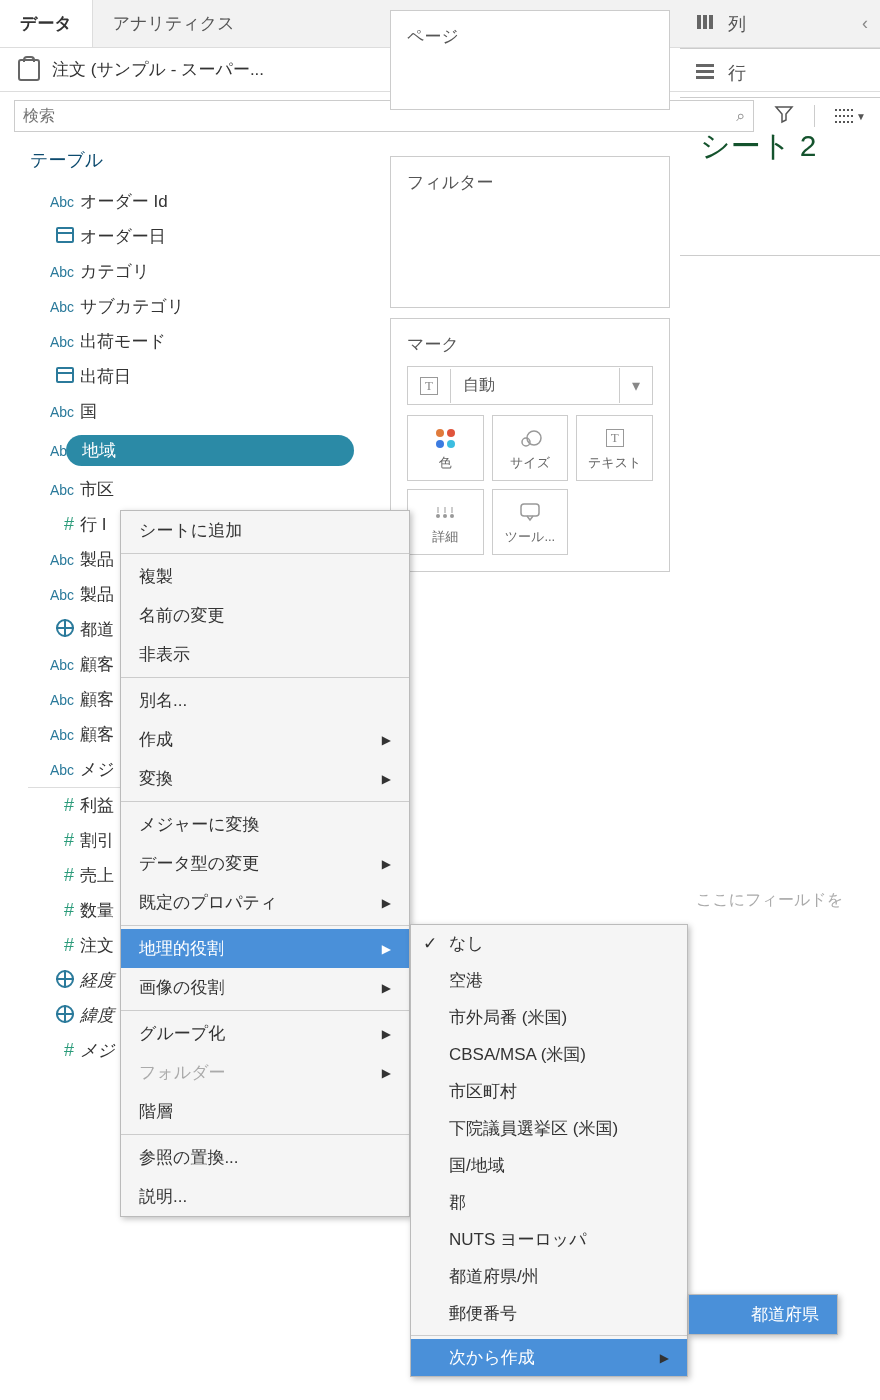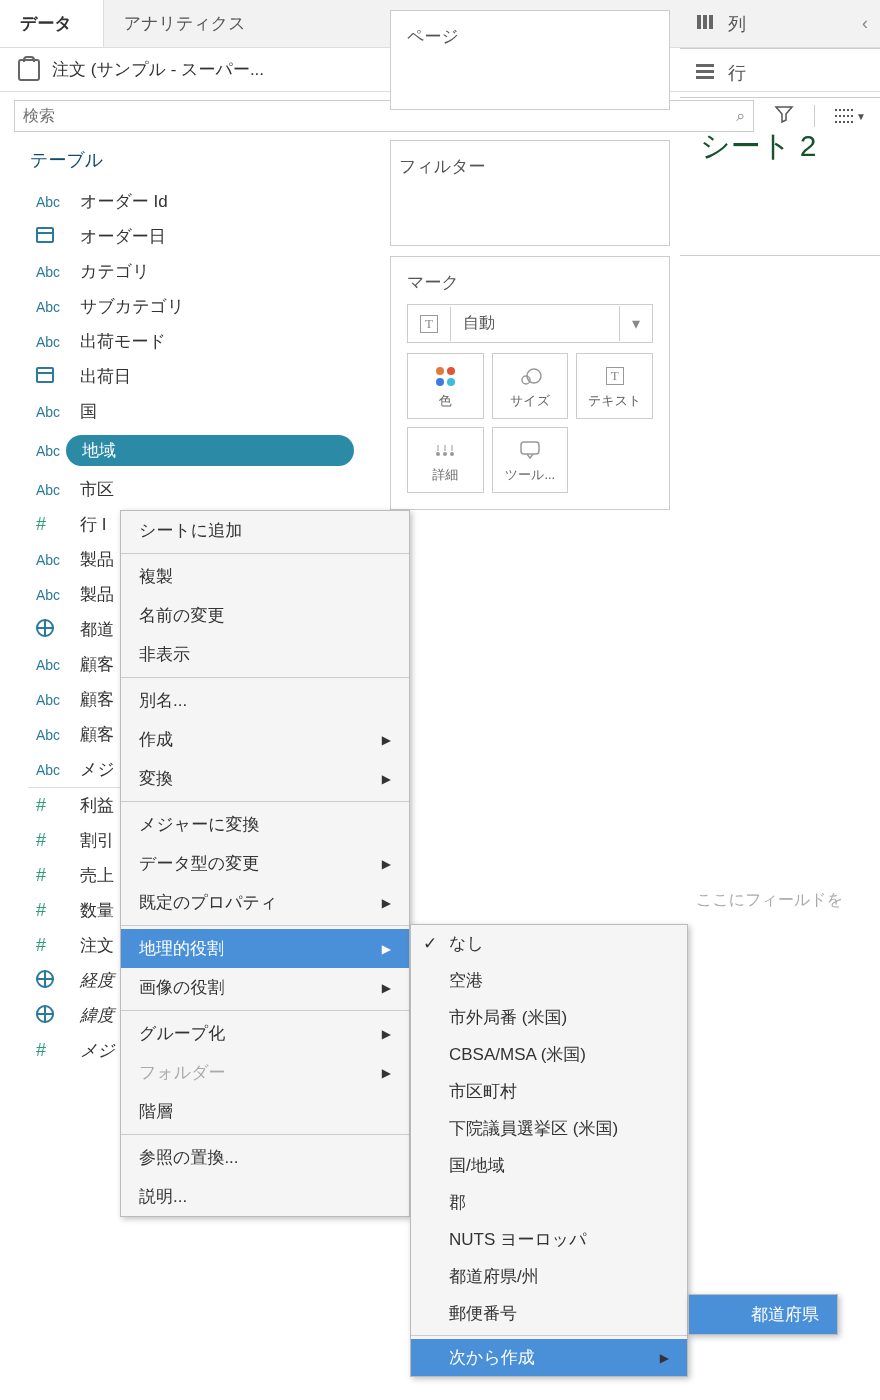--- a/index.html
+++ b/index.html
@@ -1,18 +1,18 @@
 <!DOCTYPE html>
 <html><head>
   <meta charset="utf-8">
   <style>
     * { box-sizing: border-box; margin: 0; padding: 0; font-family: -apple-system, BlinkMacSystemFont, "Segoe UI", sans-serif; }
     body { background: #fff; width: 880px; height: 1400px; overflow: hidden; position: relative; color: #333; }
     
-    .tabs { display: flex; border-bottom: 1px solid #ddd; height: 48px; gap: 11px; }
+    .tabs { display: flex; border-bottom: 1px solid #ddd; height: 48px; }
     .tab { padding: 12px 20px; font-size: 17px; color: #555; cursor: pointer; display: flex; align-items: center; }
     .tab.active { font-weight: 600; color: #333; }
     .tab.inactive { background: #f2f2f2; border-left: 1px solid #ddd; flex: 1; position: relative; }
     .chevron { position: absolute; right: 12px; font-size: 18px; color: #888; }
     
     .ds-row { display: flex; align-items: center; padding: 10px 18px; border-bottom: 1px solid #ddd; }
     .ds-icon { width: 22px; height: 22px; border: 2px solid #666; border-radius: 3px; margin-right: 12px; position: relative; }
     .ds-icon::before { content: ""; position: absolute; top: -5px; left: 3px; right: 3px; height: 4px; border: 2px solid #666; border-bottom: none; border-radius: 4px 4px 0 0; }
     .ds-name { font-size: 17px; color: #333; }
     
@@ -22,40 +22,40 @@
     .search-icon { color: #888; font-size: 16px; }
     .filter-icon { font-size: 20px; color: #555; cursor: pointer; }
     .divider { width: 1px; height: 22px; background: #ccc; }
     .view-icon { color: #555; font-size: 18px; cursor: pointer; display: flex; align-items: center; gap: 3px; }
     .caret { font-size: 10px; color: #555; }
     
     .section-title { padding: 8px 18px 12px 30px; font-size: 18px; color: #0c4a6e; }
     
     .field-list { }
     .field { display: flex; align-items: center; padding: 6px 18px 6px 36px; font-size: 17px; cursor: pointer; }
-    .field-type { width: 38px; font-size: 14px; color: #2b7a9b; font-weight: 500; text-align: left; }
+    .field-type { width: 38px; font-size: 14px; color: #2b7a9b; font-weight: 500; text-align: right; }
     .field-type.hash { color: #2b9b7a; font-size: 18px; }
     .field-type.date { color: #2b7a9b; }
     .field-type.globe { color: #2b7a9b; }
     .field-name { margin-left: 6px; color: #333; }
     .field-name.italic { font-style: italic; }
     .field.selected { }
     .field.selected .pill { background: #2b8aa6; color: #fff; border-radius: 16px; padding: 4px 16px; margin-left: -8px; flex: 1; }
     .hr { border: none; border-top: 1px solid #ddd; margin-left: 28px; }
     
     .date-icon { display: inline-block; width: 18px; height: 16px; border: 2px solid #2b7a9b; border-radius: 2px; position: relative; }
     .date-icon::before { content: ""; position: absolute; top: 3px; left: 0; right: 0; height: 2px; background: #2b7a9b; }
     .globe-icon { display: inline-block; width: 18px; height: 18px; border: 2px solid #2b7a9b; border-radius: 50%; position: relative; }
     .globe-icon::before { content: ""; position: absolute; top: -2px; bottom: -2px; left: 6px; width: 2px; background: #2b7a9b; border-radius: 2px; }
     .globe-icon::after { content: ""; position: absolute; left: -2px; right: -2px; top: 6px; height: 2px; background: #2b7a9b; }
     
     .shelves { position: absolute; left: 390px; top: 0; width: 280px; border-radius: 15px; }
     .shelf { border: 1px solid #ccc; margin-top: 10px; padding: 14px 16px; font-size: 17px; background: #fff; color: #555; }
     .shelf.pages { height: 100px; }
-    .shelf.filters { margin-top: 30px; height: 106px; padding-left: 8px; }
+    .shelf.filters { margin-top: 46px; height: 152px; }
     .marks-card { border: 1px solid #ccc; margin-top: 10px; background: #fff; padding: 14px 10px 16px 10px; }
     .marks-title { font-size: 17px; color: #555; padding-left: 6px; margin-bottom: 10px; }
     .marks-type { border: 1px solid #ccc; display: flex; align-items: center; margin: 0 6px 10px 6px; }
     .marks-type-icon { padding: 8px 12px; border-right: 1px solid #ccc; color: #888; font-size: 14px; }
     .marks-type-label { flex: 1; padding: 8px 12px; font-size: 16px; color: #555; }
     .marks-type-btn { padding: 8px 12px; border-left: 1px solid #ccc; color: #888; }
     .marks-grid { display: grid; grid-template-columns: repeat(3, 1fr); gap: 8px; padding: 0 6px; }
     .mark-encode { border: 1px solid #ccc; text-align: center; padding: 8px 4px; cursor: pointer; }
     .mark-encode-icon { font-size: 20px; color: #888; height: 28px; display: flex; align-items: center; justify-content: center; }
     .mark-encode-label { font-size: 13px; color: #666; margin-top: 2px; }

